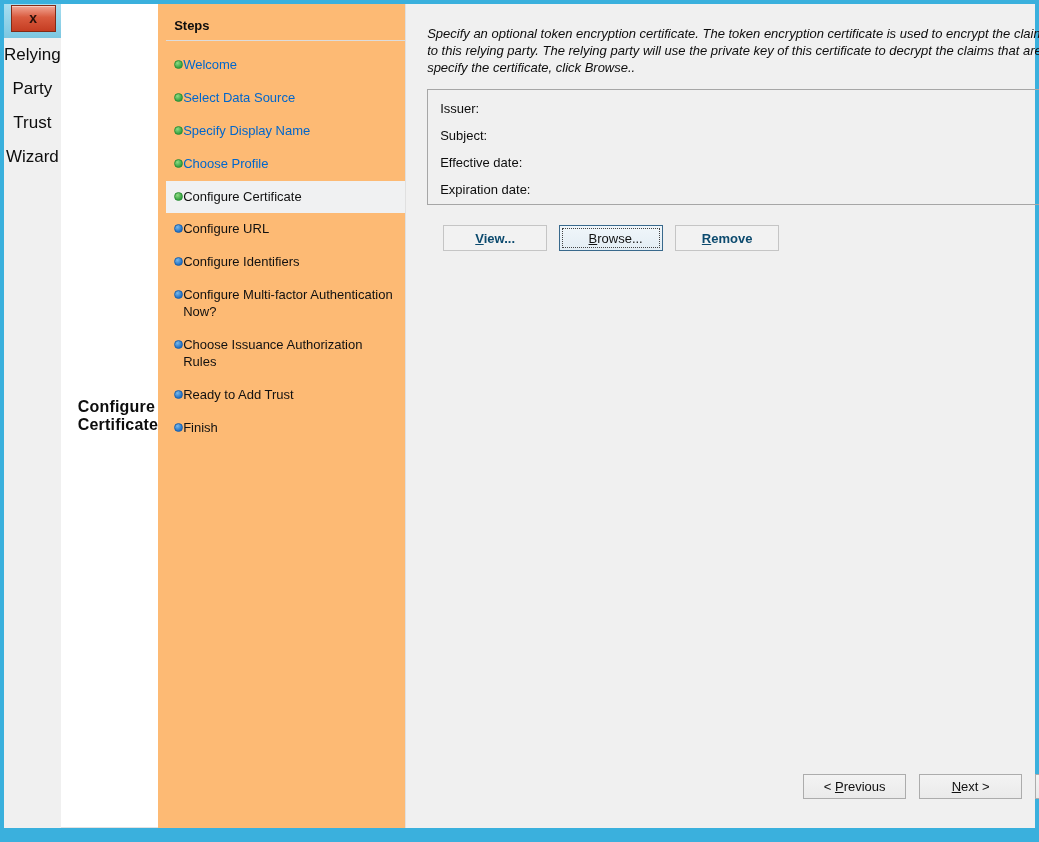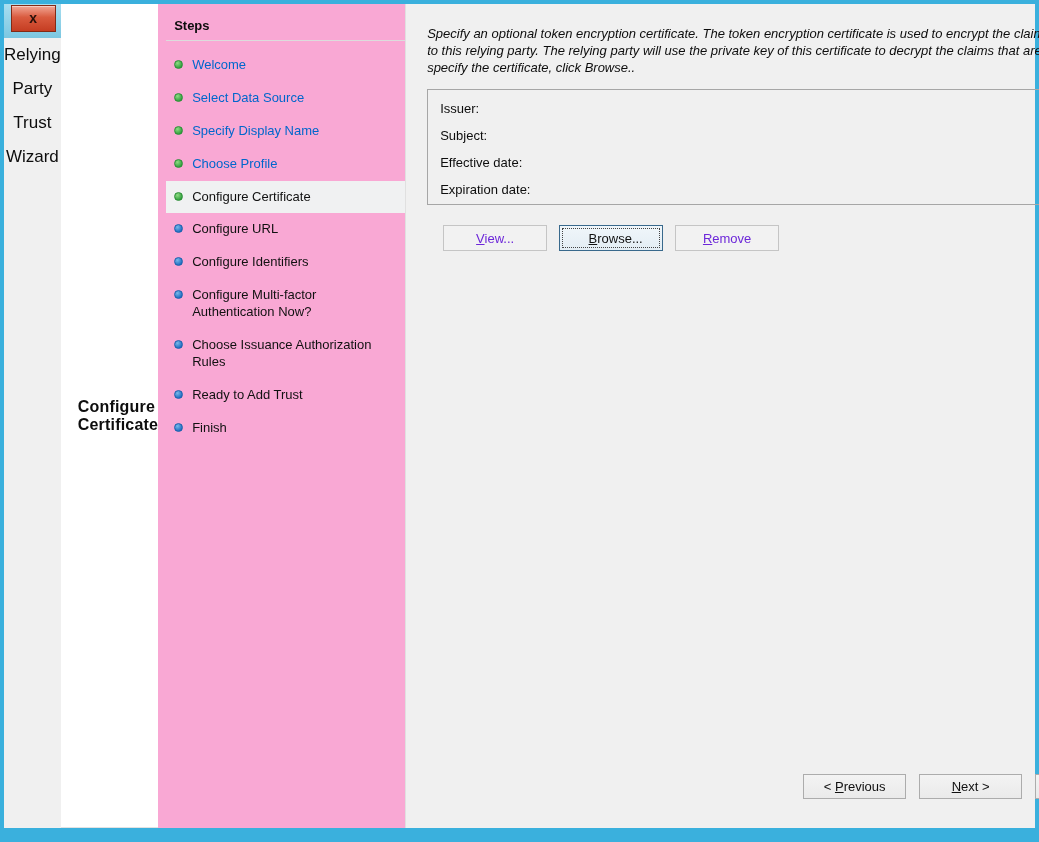--- a/index.html
+++ b/index.html
@@ -38,32 +38,32 @@
     flex:0 0 62px; background:#ffffff; border-bottom:1px solid #e2e2e2;
     display:flex; align-items:center; padding-left:17px;
   }
   .header h1 { font-size:16px; font-weight:bold; color:#0d0d0d; letter-spacing:.2px; }
 
   
   .body { flex:1; display:flex; min-height:0; }
 
   
   .sidebar {
-    flex:0 0 248px; width:248px; background:#f9a8d4;
+    flex:0 0 248px; width:248px; background:#fdba74;
     border-right:1px solid #e0e0e0;
     padding:14px 10px 0 16px;
   }
   .steps-heading {
     font-size:13px; font-weight:bold; color:#0d0d0d;
     margin:0 -10px 8px -8px; padding:0 0 7px 8px;
     border-bottom:1px solid #dcdcdc;
   }
   .steps { list-style:none; }
   .step {
-    display:flex; gap:9px;
+    display:flex; 
     padding:8px 6px 8px 8px; margin:0 -10px 0 -8px;
     font-size:13px; line-height:1.3; color:#111;
   }
   .step .dot { width:9px; height:9px; border-radius:50%; margin-top:3px; flex:0 0 9px; }
   .step.done .dot, .step.current .dot {
     background:radial-gradient(circle at 35% 30%, #8fdc83, #2f9e3c 75%);
     border:1px solid #2c8f37;
   }
   .step.pending .dot {
     background:radial-gradient(circle at 35% 30%, #79b9ea, #1d6cc0 75%);
@@ -78,21 +78,21 @@
   .cert-box { border:1px solid #a6a6a6; height:116px; padding:11px 12px; margin-bottom:20px; }
   .cert-field { height:27px; font-size:13px; color:#0d0d0d; }
   .cert-actions { display:flex; gap:12px; margin-left:16px; }
 
   .btn {
     min-width:104px; height:26px; padding:0 10px;
     font-family:inherit; font-size:13px; color:#111;
     background:linear-gradient(180deg,#f3f3f3,#eaeaea);
     border:1px solid #acacac; cursor:default;
   }
-  .btn[disabled] { color:#6d28d9; border-color:#c5c5c5; background:#f2f2f2; }
+  .btn[disabled] { color:#0c4a6e; border-color:#c5c5c5; background:#f2f2f2;font-weight:bold; }
   .btn.focused {
     border-color:#39698c;
     outline:1px dotted #444; outline-offset:-4px;
     background:linear-gradient(180deg,#f0f6fa,#e3edf4);
     padding-left:19px;
   }
   .key { text-decoration:underline; }
 
   .footer-actions { position:absolute; right:25px; bottom:29px; display:flex; gap:13px; }
   .footer-actions .btn { min-width:103px; height:25px; }

